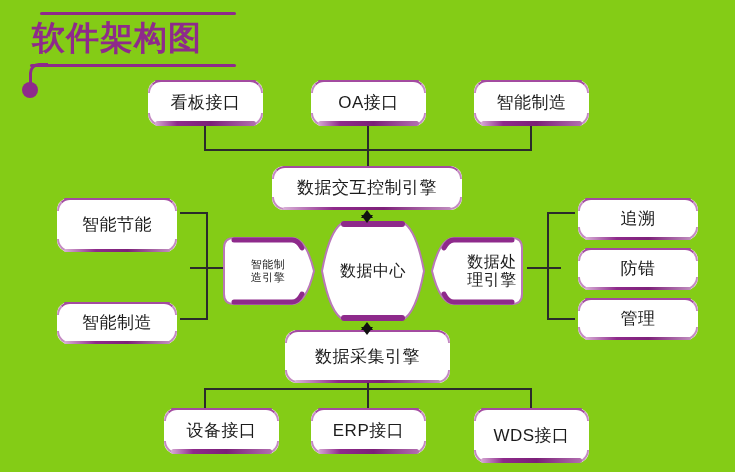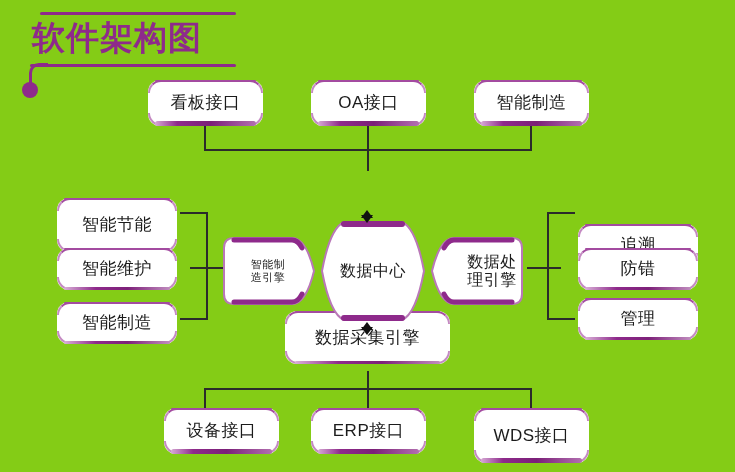--- a/index.html
+++ b/index.html
@@ -212,48 +212,48 @@
     <span class="cap-bot"></span>
     <span class="label">OA接口</span>
   </div>
 
   <div class="node" style="left:474px; top:80px; width:115px; height:46px;">
     <span class="cap-top"></span>
     <span class="cap-bot"></span>
     <span class="label">智能制造</span>
   </div>
 
+  <div class="node thin" style="left:272px; top:166px; width:190px; height:44px;">
+    <span class="cap-top"></span>
+    <span class="cap-bot"></span>
+    <span class="label">数据交互控制引擎</span>
+  </div>
 
   <div class="diamond up" style="left:361px; top:210px;"></div>
   <div class="diamond down" style="left:361px; top:215px;"></div>
 
   <div class="node thin" style="left:57px; top:198px; width:120px; height:54px;">
     <span class="cap-top"></span>
     <span class="cap-bot"></span>
     <span class="label">智能节能</span>
   </div>
 
-  <div class="node thin" style="left:57px; top:248px; width:120px; height:42px;">
-    <span class="cap-top"></span>
-    <span class="cap-bot"></span>
-    <span class="label">智能维护</span>
-  </div>
 
   <div class="node thin" style="left:57px; top:302px; width:120px; height:42px;">
     <span class="cap-top"></span>
     <span class="cap-bot"></span>
     <span class="label">智能制造</span>
   </div>
 
   <div class="ln h" style="left:180px; top:212px; width:28px;"></div>
   <div class="ln h" style="left:180px; top:318px; width:28px;"></div>
   <div class="ln v" style="left:206px; top:212px; height:108px;"></div>
   <div class="ln h" style="left:190px; top:267px; width:34px;"></div>
 
-  <div class="node thin" style="left:578px; top:198px; width:120px; height:42px;margin-top:26px;">
+  <div class="node thin" style="left:578px; top:198px; width:120px; height:42px;">
     <span class="cap-top"></span>
     <span class="cap-bot"></span>
     <span class="label">追溯</span>
   </div>
 
   <div class="node thin" style="left:578px; top:248px; width:120px; height:42px;">
     <span class="cap-top"></span>
     <span class="cap-bot"></span>
     <span class="label">防错</span>
   </div>
@@ -294,21 +294,21 @@
       <path d="M84,12 L26,12 Q20,12 16,20" fill="none" stroke="#8e2a8b" stroke-width="5" stroke-linecap="round"></path>
       <path d="M84,74 L26,74 Q20,74 16,66" fill="none" stroke="#8e2a8b" stroke-width="5" stroke-linecap="round"></path>
     </svg>
     <div class="hexlabel" style="font-size:16px; padding-left:14px;">数据处
 理引擎</div>
   </div>
 
   <div class="diamond up" style="left:361px; top:322px;"></div>
   <div class="diamond down" style="left:361px; top:327px;"></div>
 
-  <div class="node thin" style="left:285px; top:311px; width:165px; height:53px;">
+  <div class="node thin" style="left:285px; top:330px; width:165px; height:53px;">
     <span class="cap-top"></span>
     <span class="cap-bot"></span>
     <span class="label">数据采集引擎</span>
   </div>
 
   <div class="ln v" style="left:367px; top:371px; height:18px;"></div>
   <div class="ln h" style="left:204px; top:388px; width:328px;"></div>
   <div class="ln v" style="left:204px; top:388px; height:22px;"></div>
   <div class="ln v" style="left:367px; top:388px; height:22px;"></div>
   <div class="ln v" style="left:530px; top:388px; height:22px;"></div>

